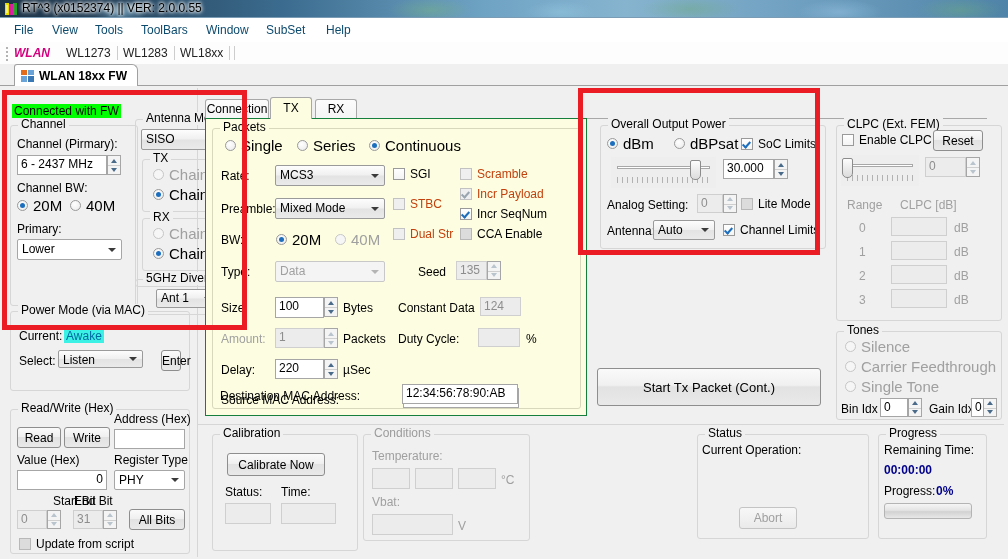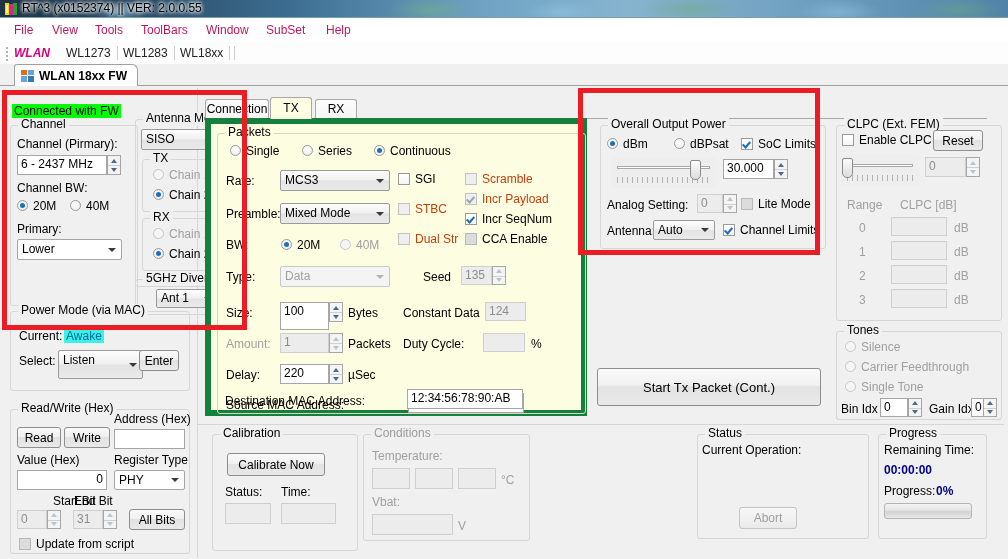--- a/index.html
+++ b/index.html
@@ -33,21 +33,21 @@
   }
   .tb-icon{position:absolute;left:4px;top:2px;width:14px;height:14px;}
   .tb-bottomline{position:absolute;left:0;top:17px;width:1008px;height:1px;background:#7a9cb5;}
 
   
   .menubar{
     position:absolute;left:0;top:18px;width:1008px;height:24px;
     background:#ffffff;border-bottom:none;
   }
   .menubar .mi{
-    position:absolute;top:4px;height:16px;line-height:16px;font-size:12px;color:#be185d;
+    position:absolute;top:4px;height:16px;line-height:16px;font-size:12px;color:#0c4a6e;
     padding:0 4px;cursor:default;
   }
 
   
   .toolstrip{
     position:absolute;left:0;top:42px;width:1008px;height:22px;background:#fdfdfd;
     border-bottom:1px solid #d5d5d5;
   }
   .grip{position:absolute;left:6px;top:5px;width:3px;height:12px;}
   .grip i{display:block;width:2px;height:2px;background:#9a9a9a;margin-bottom:2px;border-radius:1px;}
@@ -122,21 +122,21 @@
   
   .btn{
     position:absolute;box-sizing:border-box;text-align:center;
     background:linear-gradient(180deg,#fafafa 0%,#f0f0f0 45%,#e2e2e2 50%,#e9e9e9 100%);
     border:1px solid #8e8e8e;border-radius:3px;font-size:12px;color:#000;cursor:default;
   }
   .btn.dis{color:#9f9f9f;border-color:#c4c4c4;
     background:linear-gradient(180deg,#f7f7f7 0%,#f1f1f1 50%,#eaeaea 100%);}
 
   
-  .rad{position:absolute;font-size:12px;color:#000;white-space:nowrap;line-height:14px;padding-left:16px;}
+  .rad{position:absolute;font-size:15px;color:#000;white-space:nowrap;line-height:14px;padding-left:16px;}
   .rad:before{
     content:"";position:absolute;left:0;top:1px;width:11px;height:11px;border-radius:50%;
     background:radial-gradient(circle at 40% 35%,#fff 0%,#f2f2f2 60%,#e4e4e4 100%);
     border:1px solid #9a9a9a;box-sizing:border-box;
   }
   .rad.on:after{
     content:"";position:absolute;left:3px;top:4px;width:5px;height:5px;border-radius:50%;background:#1d6fbd;
   }
   .rad.dim{color:#a0a0a0;}
   .rad.dim:before{border-color:#c6c6c6;background:#f6f6f6;}
@@ -171,21 +171,21 @@
   
   .pbar{position:absolute;box-sizing:border-box;border:1px solid #b4b4b4;border-radius:3px;
     background:linear-gradient(180deg,#f5f5f5 0%,#e4e4e4 45%,#d2d2d2 55%,#e8e8e8 100%);}
 
   
   .chip{position:absolute;font-size:12px;padding:0 2px;line-height:14px;white-space:nowrap;}
   .chip.green{background:#00ff00;color:#000;}
   .chip.cyan{background:#3bf0e4;color:#0369a1;}
 
   
-  .txpane{position:absolute;background:#fdfde2;border:6px solid #15803d;box-sizing:border-box;}
+  .txpane{position:absolute;background:#fdfde2;border:1px solid #15803d;box-sizing:border-box;}
   .txpane .gb{border-color:#d8d8bd;}
   .txpane .gb>.cap{background:#fdfde2;}
 
   
   .itab{
     position:absolute;height:32px;line-height:19px;box-sizing:border-box;font-size:12px;
     border:1px solid #a8a8a8;border-bottom:none;border-radius:3px 3px 0 0;text-align:center;
     background:linear-gradient(180deg,#fcfcfc 0%,#efefef 100%);color:#000;
   }
   .itab.sel{background:#fdfde2;height:22px;line-height:21px;border-color:#a8a8a8;z-index:3;}
@@ -302,25 +302,25 @@
         <span>Ant 1</span>
         <span class="arrow"></span>
       </div>
     </div>
 
     <div class="gb" style="left:10px;top:225px;width:180px;height:80px;">
       <div class="cap">Power Mode (via MAC)</div>
       <div class="lbl" style="left:8px;top:17px;">Current:</div>
       <div class="chip cyan" style="left:53px;top:17px;">Awake</div>
       <div class="lbl" style="left:8px;top:42px;">Select:</div>
-      <div class="cb" style="left:47px;top:38px;width:85px;height:29px;line-height:17px;">
+      <div class="cb" style="left:47px;top:38px;width:85px;height:18px;line-height:17px;">
         <span>Listen</span>
         <span class="arrow"></span>
       </div>
-      <div class="btn" style="left:128px;top:38px;width:40px;height:21px;line-height:20px;">Enter</div>
+      <div class="btn" style="left:150px;top:38px;width:20px;height:21px;line-height:20px;">Enter</div>
     </div>
 
     <div class="gb" style="left:10px;top:323px;width:180px;height:145px;">
       <div class="cap">Read/Write (Hex)</div>
       <div class="btn" style="left:6px;top:17px;width:44px;height:21px;line-height:20px;">Read</div>
       <div class="btn" style="left:53px;top:17px;width:46px;height:21px;line-height:20px;">Write</div>
       <div class="lbl" style="left:103px;top:2px;">Address (Hex)</div>
       <div class="tb" style="left:103px;top:19px;width:71px;height:20px;"></div>
       <div class="lbl" style="left:6px;top:43px;">Value (Hex)</div>
       <div class="lbl" style="left:103px;top:43px;">Register Type</div>
@@ -390,21 +390,21 @@
         <div class="chk gray" style="left:247px;top:98px;">CCA Enable</div>
 
         <div class="lbl" style="left:205px;top:136px;">Seed</div>
         <div class="tb ro" style="left:243px;top:132px;width:31px;height:19px;">135</div>
         <div class="spin dis" style="left:274px;top:132px;height:19px;">
             <div class="up"></div>
             <div class="dn"></div>
           </div>
 
         <div class="lbl" style="left:8px;top:172px;">Size:</div>
-        <div class="tb" style="left:62px;top:168px;width:49px;height:28px;">100</div>
+        <div class="tb" style="left:62px;top:168px;width:49px;height:21px;">100</div>
         <div class="spin" style="left:111px;top:168px;height:20px;">
             <div class="up"></div>
             <div class="dn"></div>
           </div>
         <div class="lbl" style="left:130px;top:172px;">Bytes</div>
         <div class="lbl" style="left:185px;top:172px;">Constant Data</div>
         <div class="tb ro" style="left:267px;top:168px;width:41px;height:19px;">124</div>
 
         <div class="lbl dim" style="left:8px;top:203px;">Amount:</div>
         <div class="tb ro" style="left:62px;top:199px;width:49px;height:20px;">1</div>

